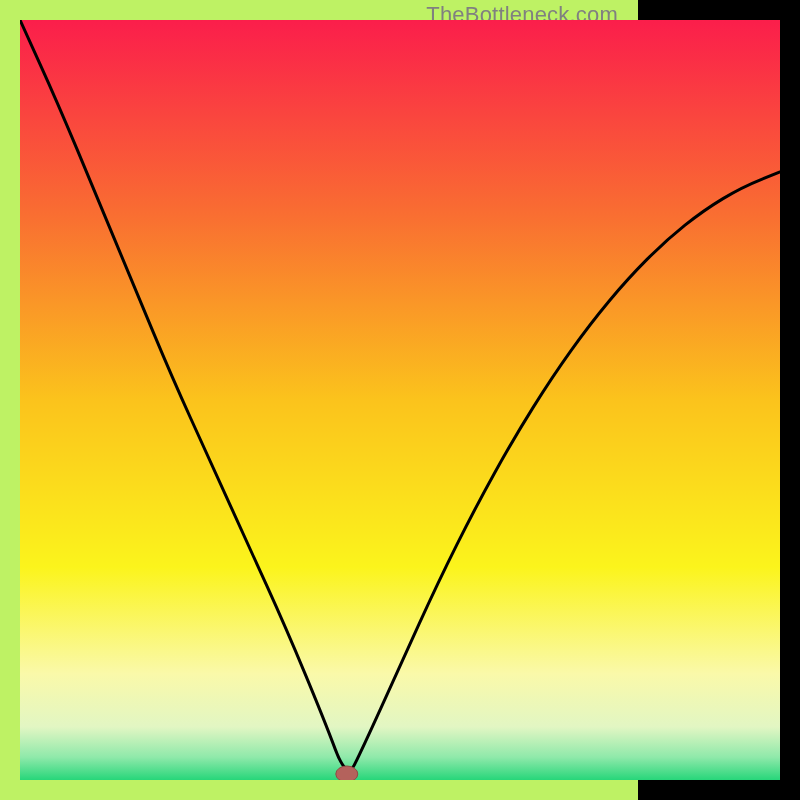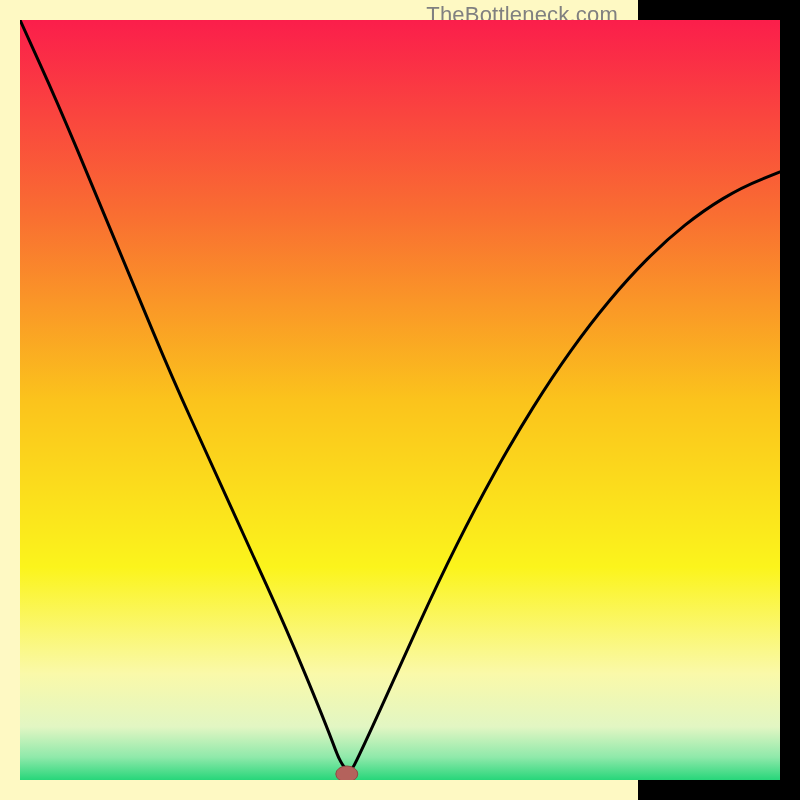--- a/index.html
+++ b/index.html
@@ -8,21 +8,21 @@
     width: 800px;
     height: 800px;
     background: #000;
     font-family: Arial, Helvetica, sans-serif;
     overflow: hidden;
   }
   .frame {
     position: relative;
     width: 638px;
     height: 800px;
-    background: #fef9c3;
+    background: #bef264;
   }
   .plot {
     position: absolute;
     left: 20px;
     top: 20px;
     width: 760px;
     height: 760px;
   }
   .watermark {
     position: absolute;

